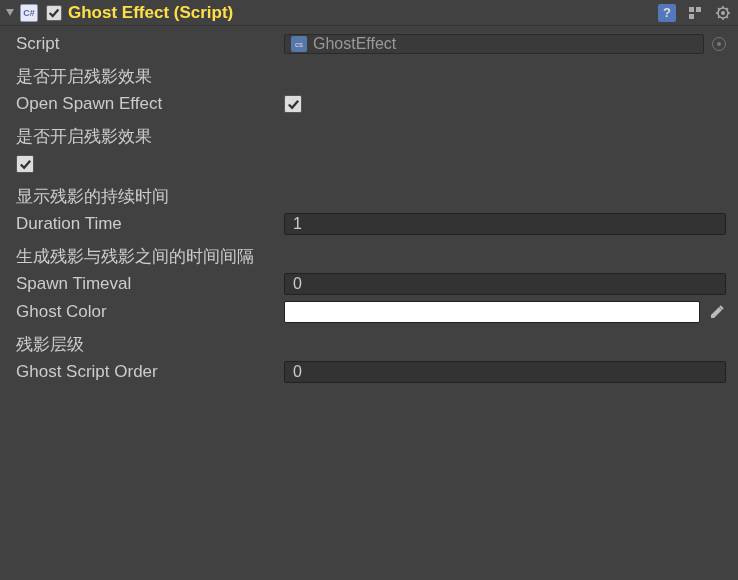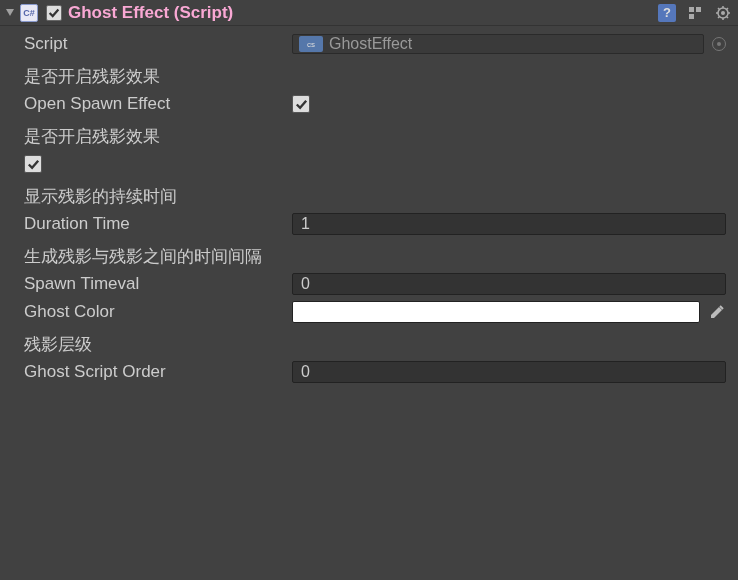--- a/index.html
+++ b/index.html
@@ -58,21 +58,21 @@
       justify-content: center;
       cursor: pointer;
     }
     .header-checkbox svg {
       width: 14px;
       height: 14px;
     }
     .header-title {
       font-size: 17px;
       font-weight: bold;
-      color: #f9a8d4;
+      color: #fde047;
       flex: 1;
     }
     .header-icons {
       display: flex;
       gap: 10px;
       align-items: center;
     }
     .help-icon {
       width: 18px;
       height: 18px;
@@ -110,32 +110,32 @@
       width: 16px;
       height: 16px;
     }
     .content {
       padding: 4px 0 10px 0;
     }
     .row {
       display: flex;
       align-items: center;
       height: 28px;
-      padding: 0 12px 0 24px;
+      padding: 0 12px 0 16px;
     }
     .row.header-row {
       margin-top: 4px;
     }
     .label {
       width: 268px;
       font-size: 17px;
       color: #cccccc;
     }
     .script-icon {
-      width: 24px;
+      width: 16px;
       height: 16px;
       background: #5577aa;
       border-radius: 2px;
       display: inline-flex;
       align-items: center;
       justify-content: center;
       font-size: 8px;
       color: #ddd;
       margin-right: 6px;
       vertical-align: middle;

